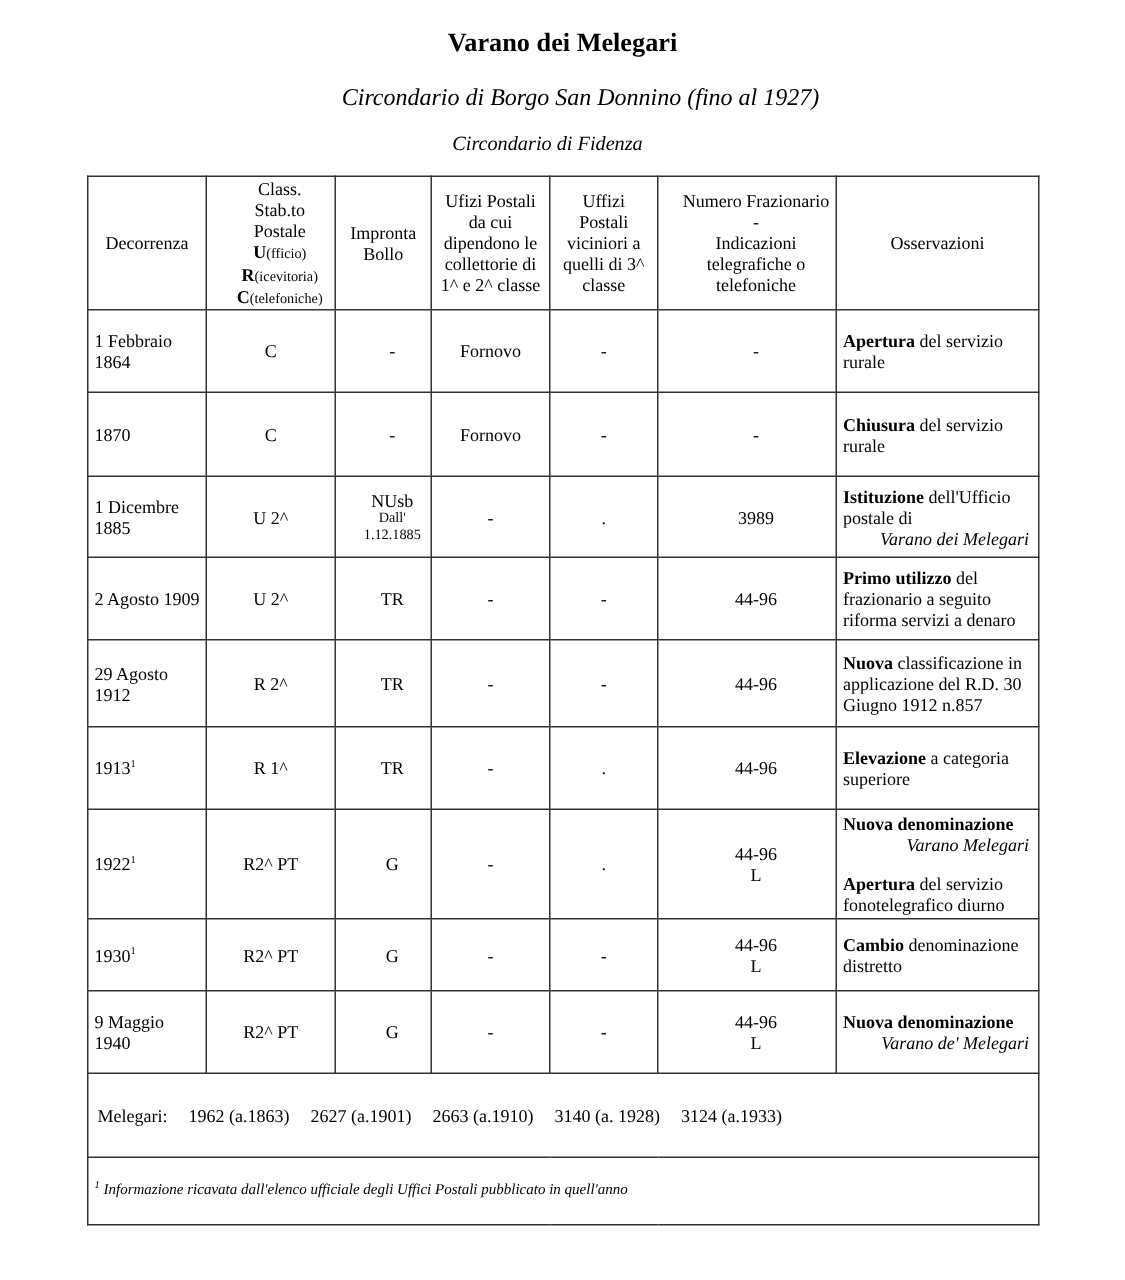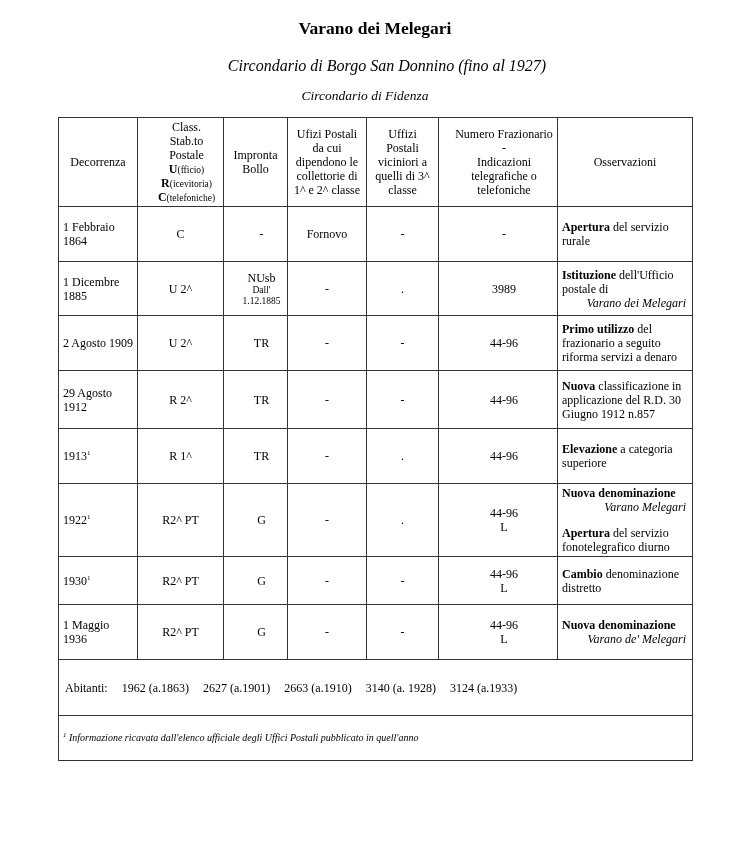--- a/index.html
+++ b/index.html
@@ -65,20 +65,33 @@
         <td class="c">C</td>
         <td class="c">
           <span class="blk">-</span>
         </td>
         <td class="c">Fornovo</td>
         <td class="c">-</td>
         <td class="c">
           <span class="blk">-</span>
         </td>
         <td class="l"><span class="b">Apertura</span><span> del servizio rurale</span></td>
+      </tr>
+      <tr style="height: 56px;">
+        <td class="l"><span>1870</span></td>
+        <td class="c">C</td>
+        <td class="c">
+          <span class="blk">-</span>
+        </td>
+        <td class="c">Fornovo</td>
+        <td class="c">-</td>
+        <td class="c">
+          <span class="blk">-</span>
+        </td>
+        <td class="l"><span class="b">Chiusura</span><span> del servizio rurale</span></td>
       </tr>
       <tr style="height: 54px;">
         <td class="l"><span>1 Dicembre 1885</span></td>
         <td class="c">U 2^</td>
         <td class="c">
           <span class="blk">NUsb</span>
           <span class="blk small">Dall'</span>
           <span class="blk small">1.12.1885</span>
         </td>
         <td class="c">-</td>
@@ -149,37 +162,37 @@
         </td>
         <td class="c">-</td>
         <td class="c">-</td>
         <td class="c">
           <span class="blk">44-96</span>
           <span class="blk">L</span>
         </td>
         <td class="l"><span class="b">Cambio</span><span> denominazione distretto</span></td>
       </tr>
       <tr style="height: 55px;">
-        <td class="l"><span>1 Maggio 1936</span></td>
+        <td class="l"><span>9 Maggio 1940</span></td>
         <td class="c">R2^ PT</td>
         <td class="c">
           <span class="blk">G</span>
         </td>
         <td class="c">-</td>
         <td class="c">-</td>
         <td class="c">
           <span class="blk">44-96</span>
           <span class="blk">L</span>
         </td>
         <td class="l"><span class="b">Nuova denominazione</span><span></span><span class="i indent">Varano de' Melegari</span></td>
       </tr>
     </tbody>
   <tbody>
       <tr style="height:56px">
     <td colspan="7" class="pop">
-      <span>Abitanti:</span><span>1962 (a.1863)</span><span>2627 (a.1901)</span><span>2663 (a.1910)</span><span>3140 (a. 1928)</span><span>3124 (a.1933)</span>
+      <span>Melegari:</span><span>1962 (a.1863)</span><span>2627 (a.1901)</span><span>2663 (a.1910)</span><span>3140 (a. 1928)</span><span>3124 (a.1933)</span>
     </td>
   </tr>
   <tr style="height:45px">
     <td colspan="7" class="note"><sup>1</sup><span> Informazione ricavata dall'elenco ufficiale degli Uffici Postali pubblicato in quell'anno</span></td>
   </tr>
 </tbody>
   </table>
 
 </body></html>

